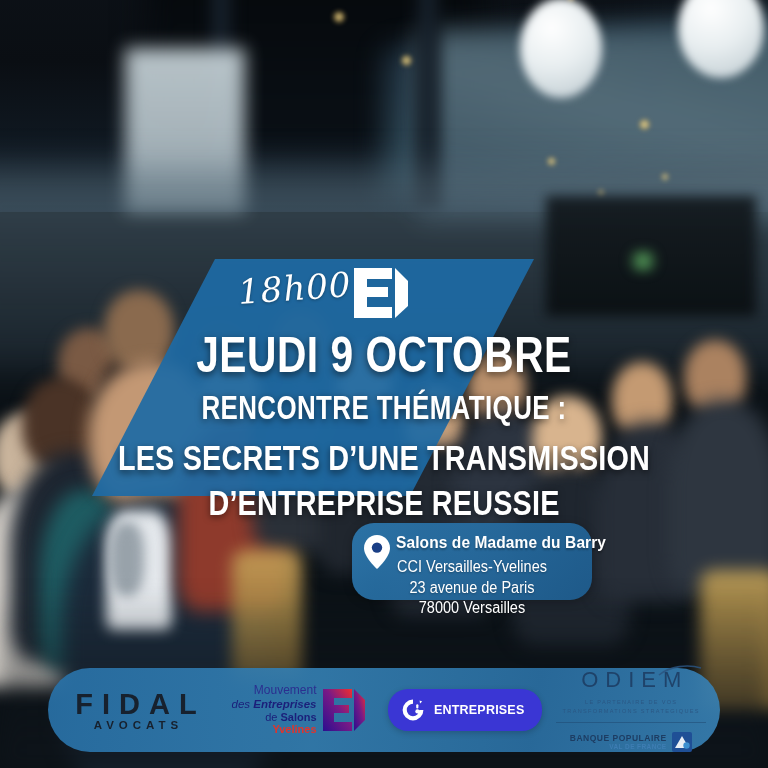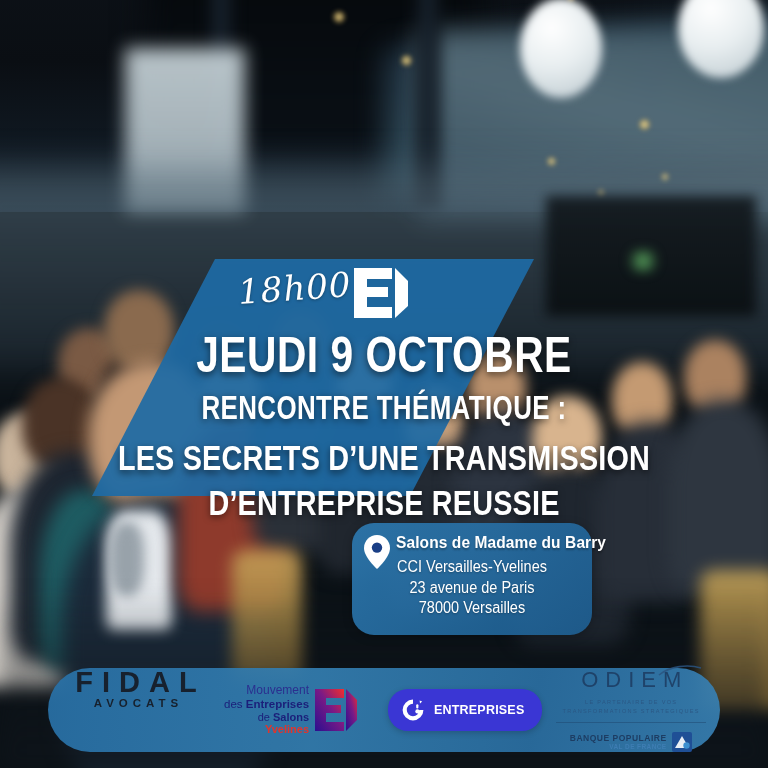--- a/index.html
+++ b/index.html
@@ -143,21 +143,21 @@
   .h-main {
     margin-top:15px;
     font-size:30px; font-weight:bold; letter-spacing:.2px;
     line-height:1.28;
     transform:scaleY(1.18) scaleX(.96);
     transform-origin:center top;
   }
 
   
   .loc {
-    position:absolute; left:352px; top:523px; width:240px; height:112px;
+    position:absolute; left:352px; top:523px; width:240px; height:77px;
     border-radius:22px;
     background:linear-gradient(135deg, rgba(44,120,175,.92), rgba(30,98,152,.86));
     box-shadow:0 2px 10px rgba(0,0,0,.25);
     color:#fff;
     padding:10px 12px 8px 44px;
   }
   .pin { position:absolute; left:12px; top:12px; width:26px; height:34px; }
   .pin svg { width:100%; height:100%; display:block; }
   .loc-title {
     font-size:15.5px; font-weight:bold; letter-spacing:.1px;
@@ -173,38 +173,38 @@
     text-shadow:0 1px 2px rgba(0,0,0,.3);
   }
 
   
   .footer {
     position:absolute; left:48px; top:668px; width:672px; height:84px;
     border-radius:42px;
     background:linear-gradient(100deg, rgba(40,112,166,.93) 0%, rgba(52,128,180,.9) 40%, rgba(44,116,170,.88) 72%, rgba(56,130,182,.9) 100%);
     display:flex; align-items:center;
   }
-  .fitem { display:flex; align-items:center; justify-content:flex-start; height:100%; }
+  .fitem { display:flex; align-items:center; justify-content:center; height:100%; }
 
   
   .fidal { width:176px; flex:none; flex-direction:column; }
   .fidal-name {
     font-size:29px; font-weight:bold; color:#17212e;
     letter-spacing:9px; line-height:1; text-indent:9px;
   }
   .fidal-sub {
     margin-top:0; font-size:11.5px; font-weight:bold; color:#17212e;
     letter-spacing:5px; text-indent:5px;
   }
 
   
   .medef { width:150px; flex:none; gap:4px; }
   .medef-txt { text-align:right; line-height:1.14; }
   .medef-txt .l1 { font-size:12px; color:#2b2f8f; }
-  .medef-txt .l2 { font-size:11.5px; color:#1b1f7a; }
+  .medef-txt .l2 { font-size:11.5px; color:#1b1f7a;font-style:italic; }
   .medef-txt .l2 b { font-weight:bold; }
   .medef-txt .l3 { font-size:11px; color:#1b1f7a; }
   .medef-txt .l3 b { font-weight:bold; }
   .medef-txt .l4 { font-size:11px; color:#e2342b; font-weight:bold; }
   .medef-mark { width:46px; height:50px; }
   .medef-mark svg { width:100%; height:100%; display:block; }
 
   
   .cci { flex:none; margin-left:14px; }
   .cci-badge {

